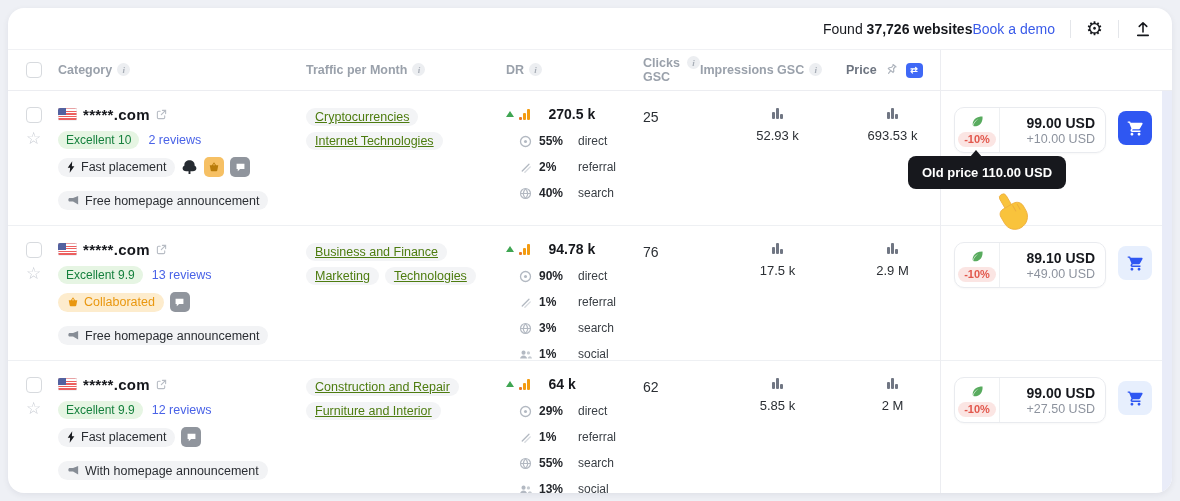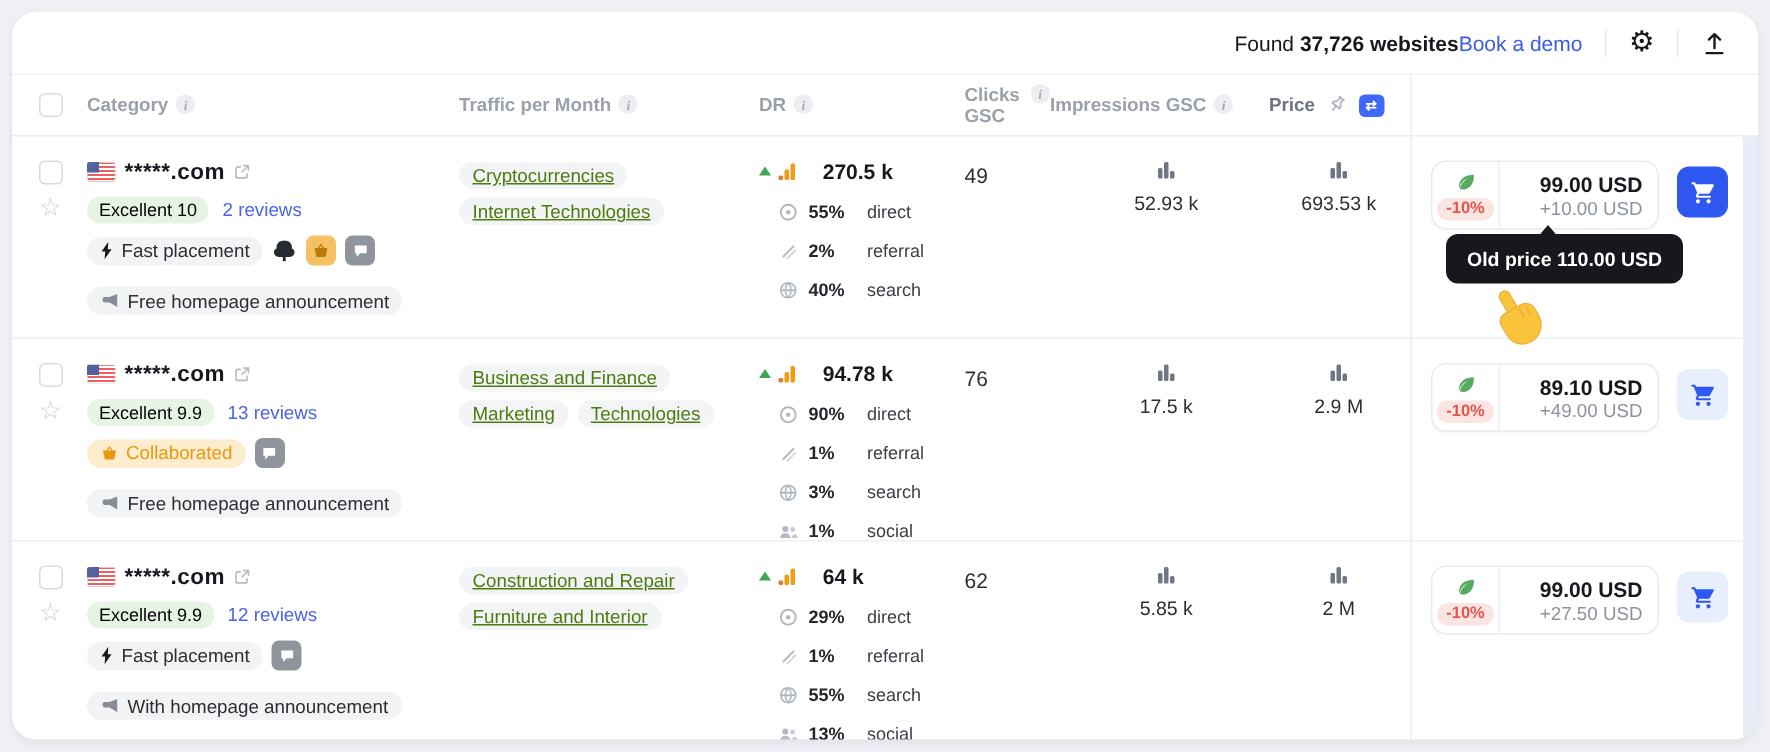--- a/index.html
+++ b/index.html
@@ -39,21 +39,21 @@
   .selcol { display:flex; flex-direction:column; align-items:flex-start; gap:7px; padding-top:2px; }
   .star { font-size:17px; color:#c9cdd4; margin-left:8px; line-height:1; cursor:pointer; }
 
   .domain-line { display:flex; align-items:center; gap:6px; margin:1px 0 8px; }
   .flag { width:19px; height:13px; border-radius:2px; position:relative; overflow:hidden; flex:none;
           background:repeating-linear-gradient(#ec5f5f 0 1.3px,#fff 1.3px 2.6px); box-shadow:inset 0 0 0 .5px #e3e5ea; }
   .flag::after { content:""; position:absolute; left:0; top:0; width:8px; height:7px; background:#53619f; }
   .domain { font-size:15px; font-weight:700; color:#16181d; letter-spacing:.3px; }
 
   .rating-line { display:flex; align-items:center; gap:9px; margin-bottom:8px; }
-  .badge-green { background:#e6f5e3; color:#000000; font-size:12px; padding:2px 8px; border-radius:10px; }
+  .badge-green { background:#e6f5e3; color:#15803d; font-size:12px; padding:2px 8px; border-radius:10px; }
   .reviews { color:#4a63e7; font-size:12.5px; cursor:pointer; }
 
   .chips-line { display:flex; align-items:center; gap:6px; }
   .chip { background:#f2f3f5; border-radius:10px; font-size:12.5px; color:#2b2e33; padding:2.5px 9px; display:inline-flex; align-items:center; gap:5px; }
   .chip-orange { background:#fdeccd; color:#e9970f; }
   .icon-badge { width:20px; height:20px; border-radius:5px; display:inline-flex; align-items:center; justify-content:center; flex:none; }
   .badge-basket { background:#f6c064; color:#b97c0a; }
   .badge-chat { background:#90959d; }
   .announce { margin-top:14px; }
 
@@ -87,21 +87,21 @@
   .pc-right { flex:1; text-align:right; padding-right:10px; display:flex; flex-direction:column; justify-content:center; }
   .p-main { font-size:14px; font-weight:700; color:#16181d; }
   .p-sub { font-size:12.5px; color:#8d939e; margin-top:1px; }
   .cart-btn { position:absolute; left:178px; top:6px; width:34px; height:34px; border-radius:8px; display:flex; align-items:center; justify-content:center; cursor:pointer; }
   .cart-solid { background:#2f57f2; color:#fff; }
   .cart-light { background:#e7effd; color:#2f57f2; }
 
   .price-divider { position:absolute; left:932px; top:42px; bottom:0; width:1px; background:#ecedf1; }
   .right-strip { position:absolute; right:0; top:83px; bottom:0; width:10px; background:#e9ecf8; border-radius:0 0 16px 0; }
 
-  .tooltip { position:absolute; left:956px; top:148px; background:#17181d; color:#fff; font-size:13px; font-weight:600;
+  .tooltip { position:absolute; left:900px; top:148px; background:#17181d; color:#fff; font-size:13px; font-weight:600;
              padding:9px 14px; border-radius:8px; white-space:nowrap; z-index:5; }
   .tooltip::before { content:""; position:absolute; top:-6px; left:62px; border:6px solid transparent; border-bottom:7px solid #17181d; border-top:none; }
   .hand { position:absolute; left:982px; top:180px; z-index:6; }
 </style>
 </head>
 <body>
 
 <div class="card">
 
   <div class="topbar">
@@ -240,21 +240,21 @@
           <span class="t-icon">
             <svg viewBox="0 0 12 12" width="13" fill="none" stroke="currentColor" stroke-width="1.1">
               <circle cx="6" cy="6" r="4.6"></circle>
               <path d="M1.4 6h9.2M6 1.4c-2.4 2.8-2.4 6.4 0 9.2M6 1.4c2.4 2.8 2.4 6.4 0 9.2"></path>
             </svg>
           </span>
           <span class="t-pct">40%</span>
           <span class="t-label">search</span>
         </div>
     </div>
-    <div class="dr">49</div>
+    <div class="dr">25</div>
     <div class="stat stat-clicks">
         <span class="bars bars-gray">
           <i></i>
           <i></i>
           <i></i>
         </span>
         <span>52.93 k</span>
       </div>
     <div class="stat stat-impr">
         <span class="bars bars-gray">

